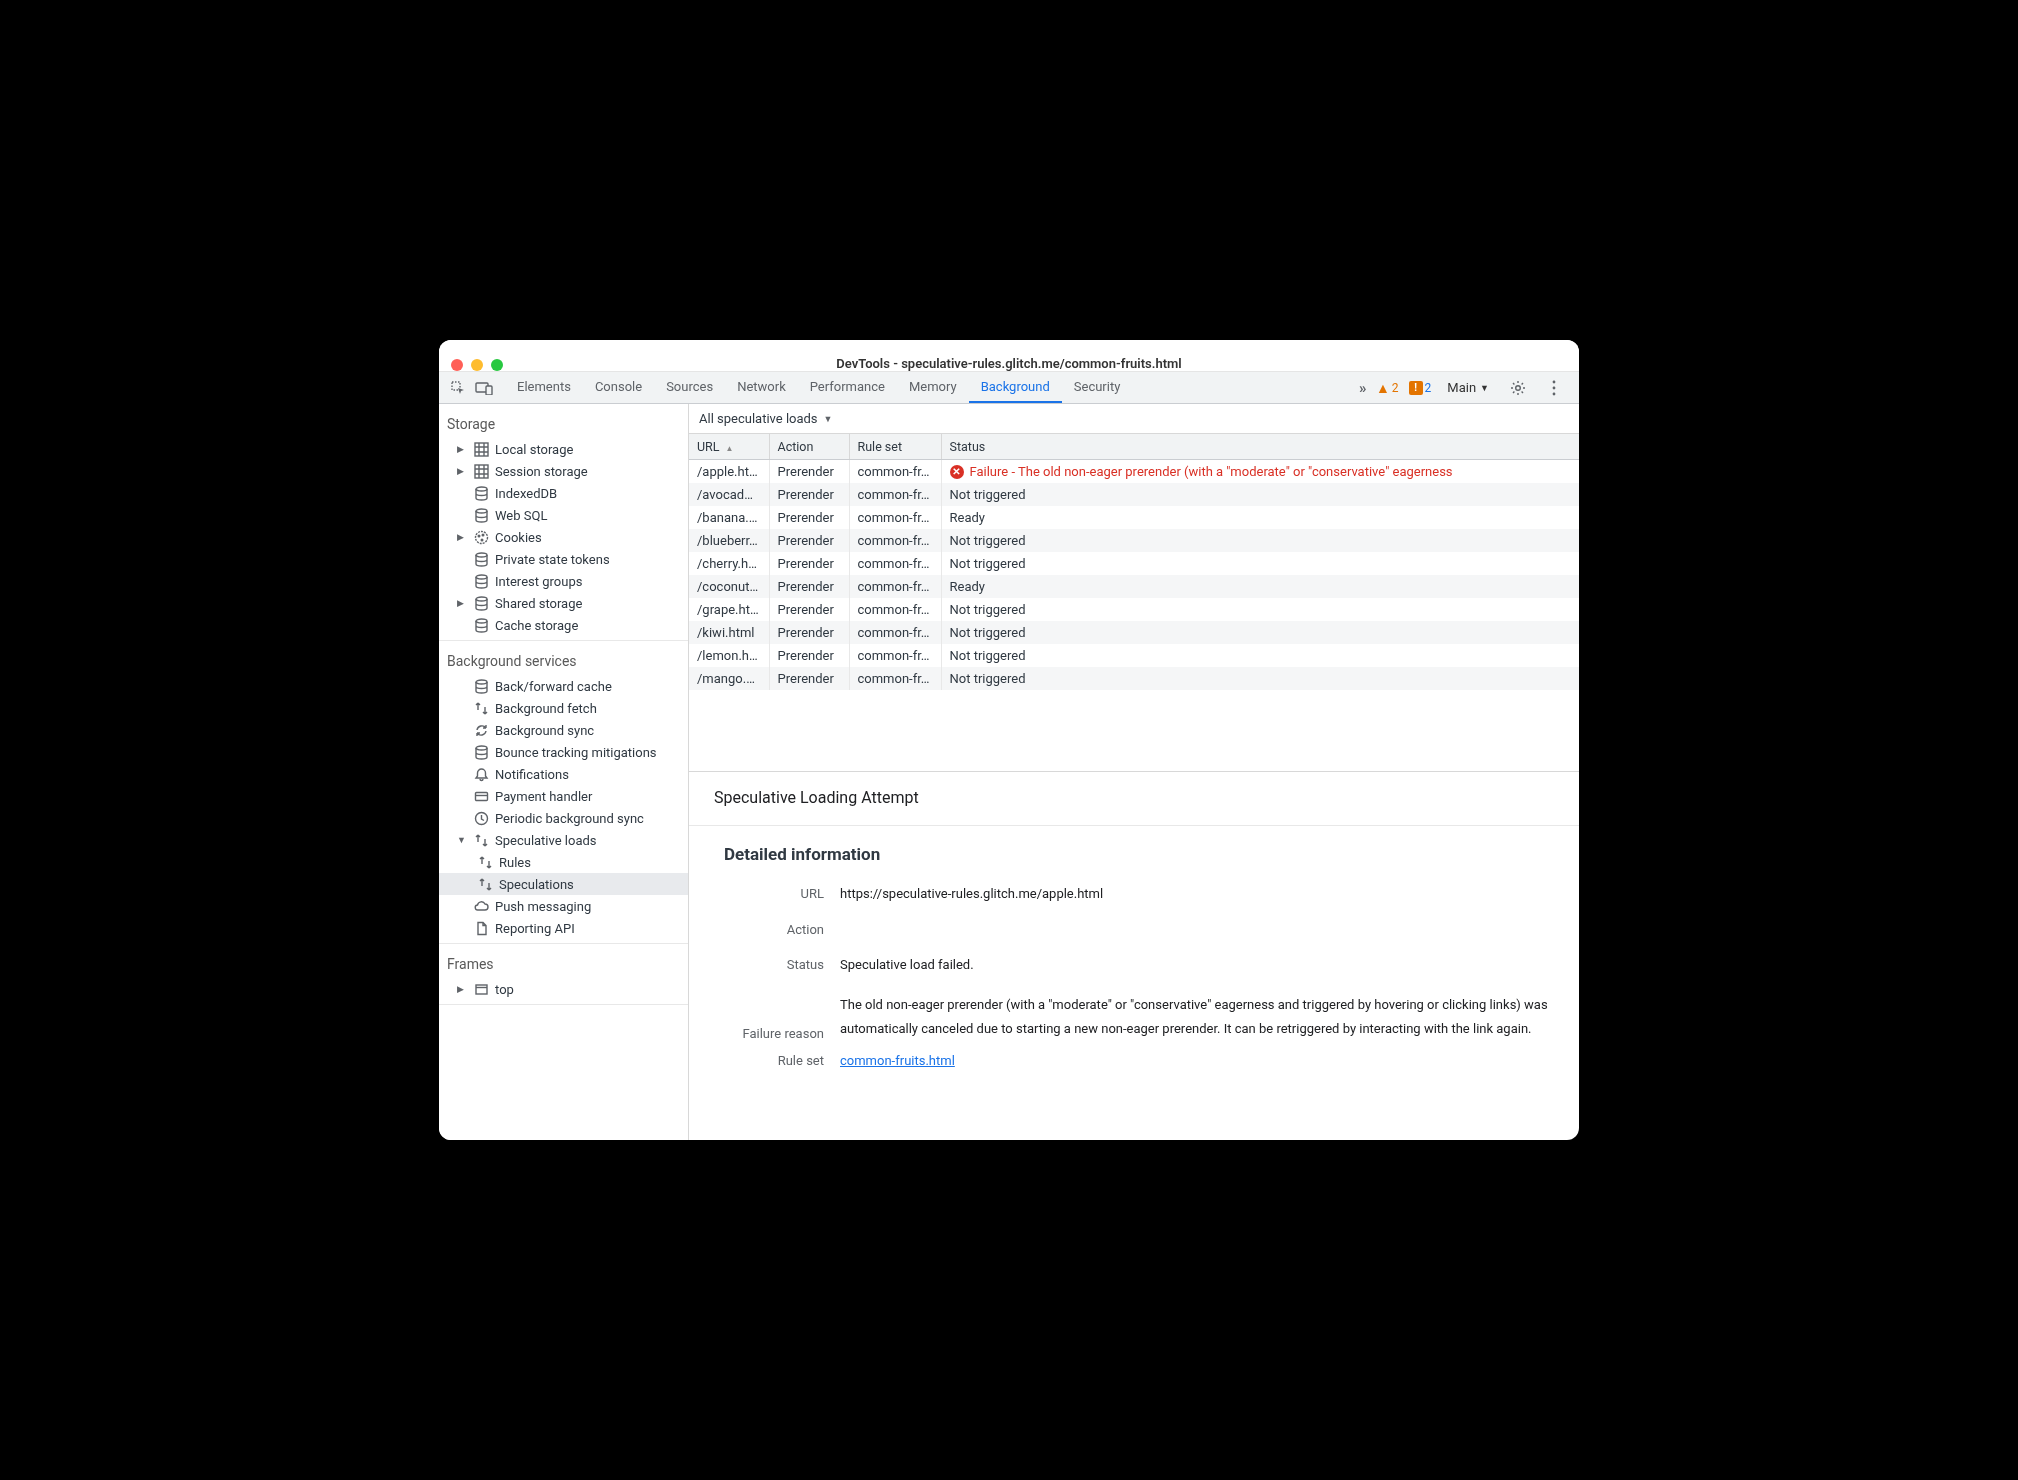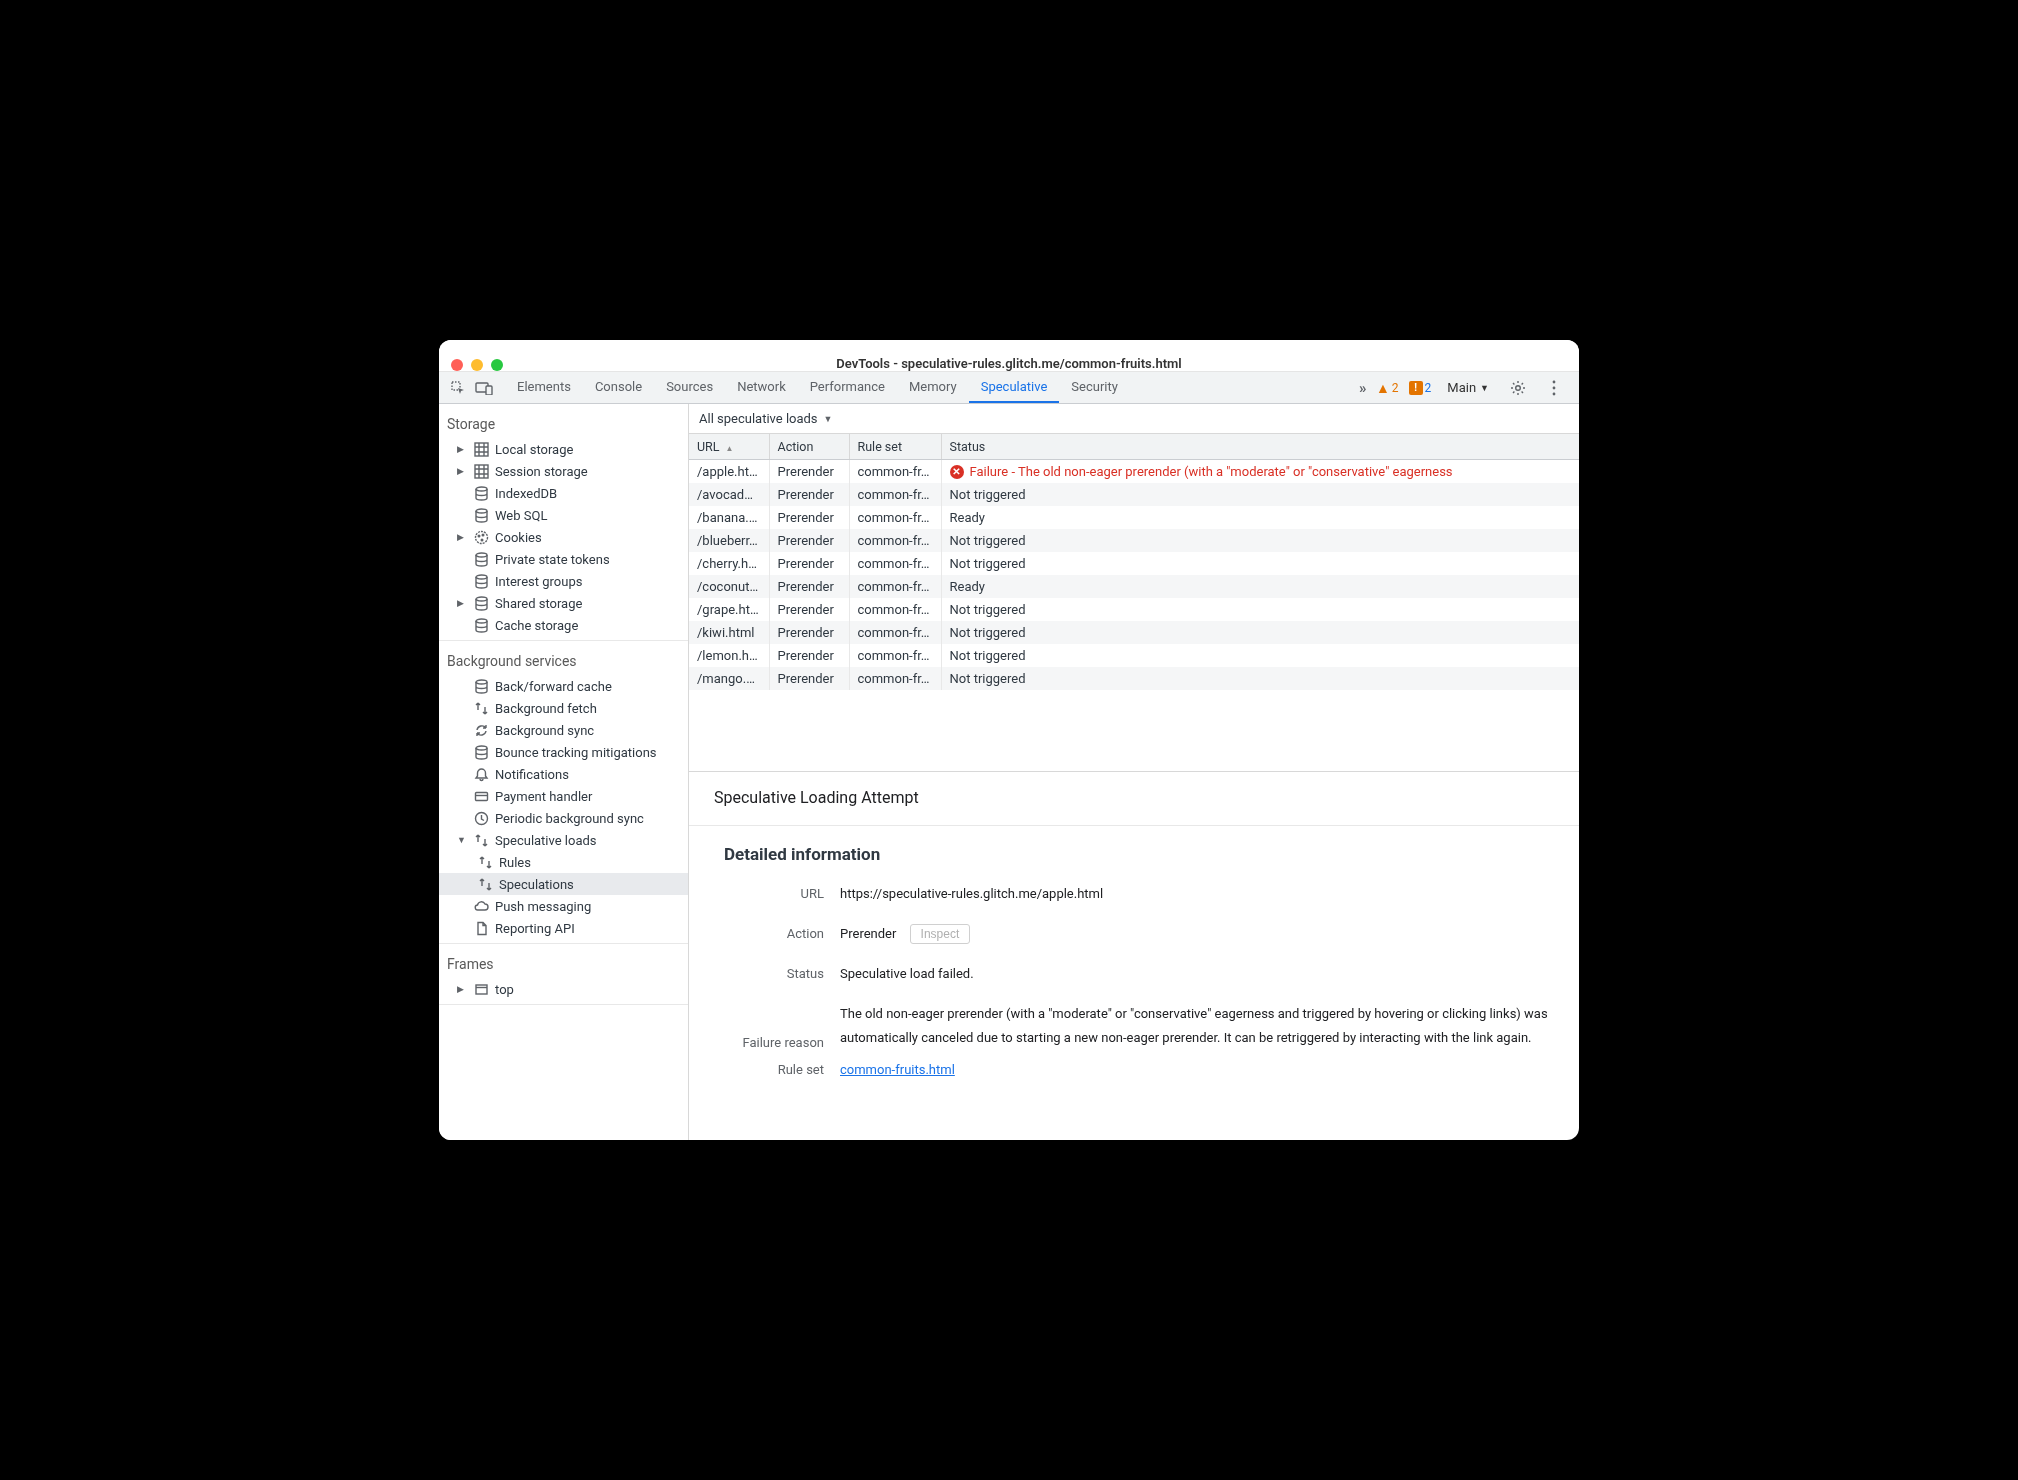--- a/index.html
+++ b/index.html
@@ -279,21 +279,21 @@
           <rect x="11" y="5" width="6" height="9" rx="1" fill="#f1f3f4"></rect>
         </svg>
     </div>
     <div class="tabs" id="tabs">
         <div class="tab">Elements</div>
         <div class="tab">Console</div>
         <div class="tab">Sources</div>
         <div class="tab">Network</div>
         <div class="tab">Performance</div>
         <div class="tab">Memory</div>
-        <div class="tab active">Speculative</div>
+        <div class="tab active">Background</div>
         <div class="tab">Security</div>
       </div>
     <div class="tool-icon" style="font-size:15px;font-weight:bold;">»</div>
     <div class="toolbar-right">
       <div class="badge warn">
         <span class="badge-icon">▲</span>
         <span>2</span>
       </div>
       <div class="badge info">
         <span class="badge-icon" style="width:14px;height:14px;">!</span>
@@ -631,24 +631,20 @@
       <div class="detail-pane">
         <div class="detail-title">Speculative Loading Attempt</div>
         <div class="detail-subhead">Detailed information</div>
 
         <div class="detail-row">
           <div class="detail-label">URL</div>
           <div class="detail-value">https://speculative-rules.glitch.me/apple.html</div>
         </div>
         <div class="detail-row">
           <div class="detail-label">Action</div>
-          <div class="detail-value">
-            <span>Prerender</span>
-            <button class="inspect-btn">Inspect</button>
-          </div>
         </div>
         <div class="detail-row">
           <div class="detail-label">Status</div>
           <div class="detail-value">Speculative load failed.</div>
         </div>
         <div class="detail-row multi">
           <div class="detail-label">Failure reason</div>
           <div class="detail-value">The old non-eager prerender (with a "moderate" or "conservative" eagerness and triggered by hovering or clicking links) was automatically canceled due to starting a new non-eager prerender. It can be retriggered by interacting with the link again.</div>
         </div>
         <div class="detail-row">

